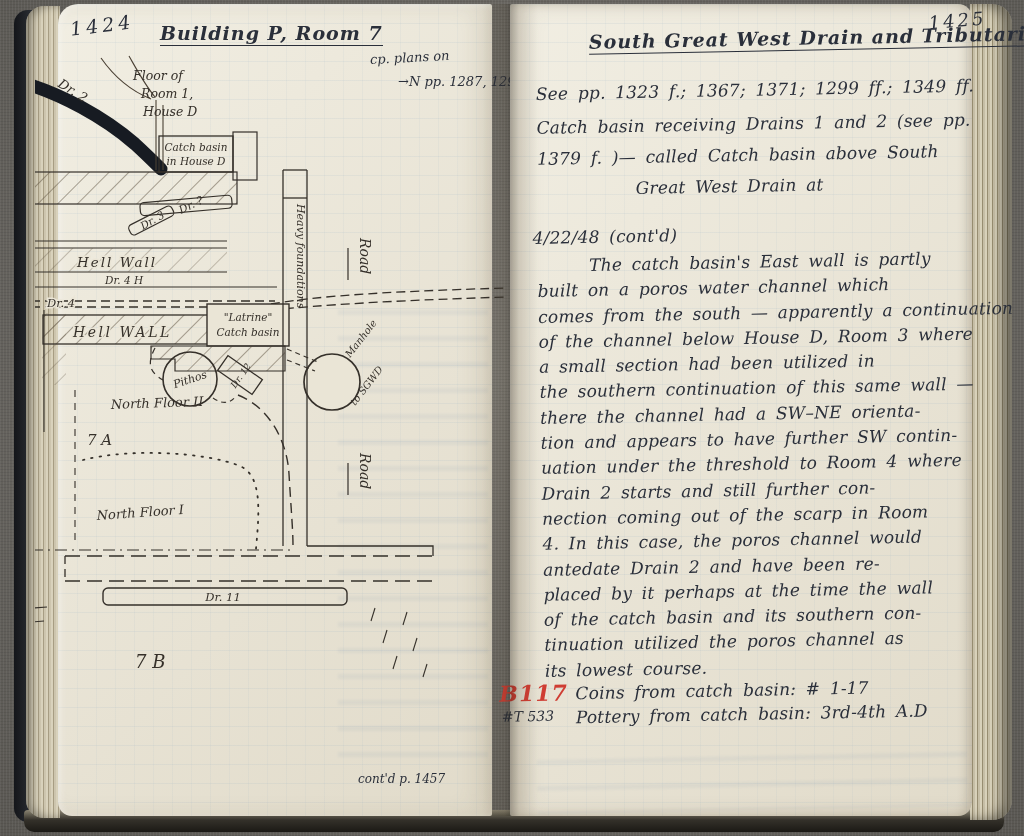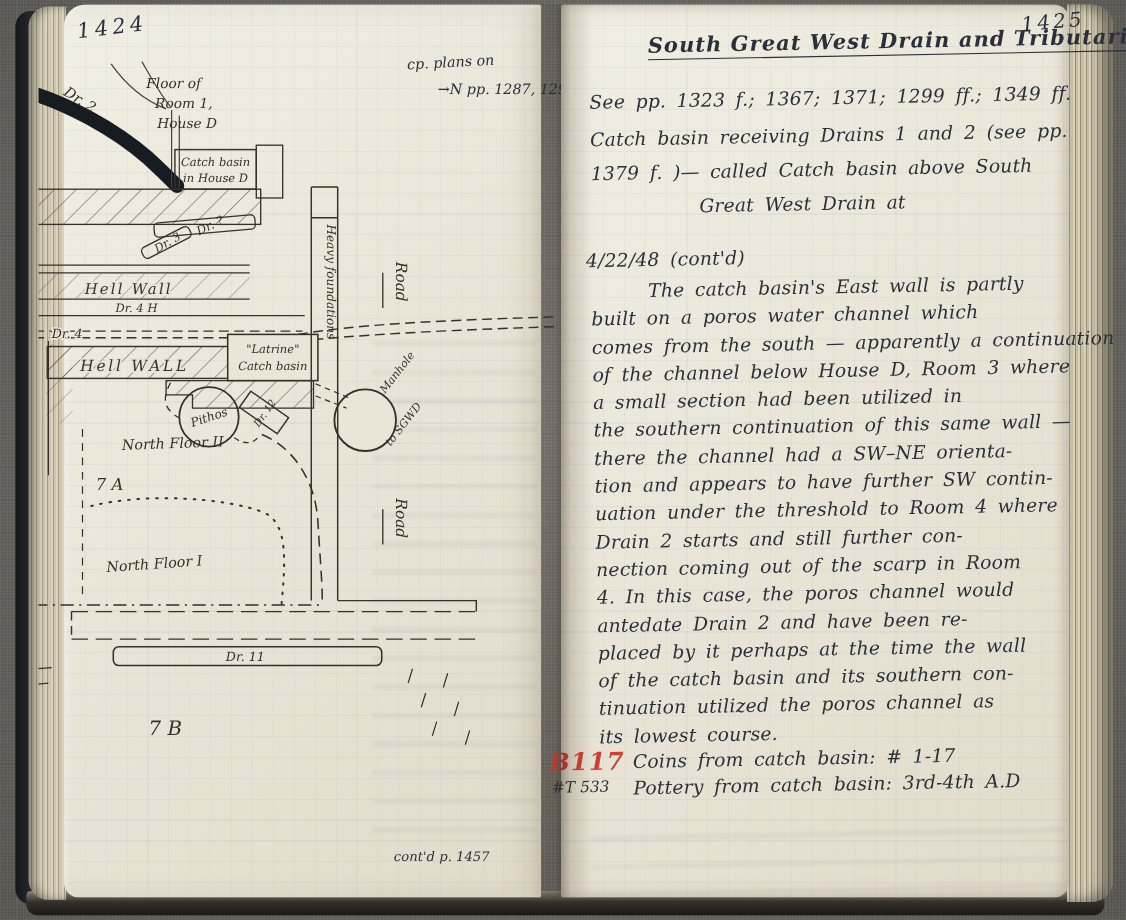--- a/index.html
+++ b/index.html
@@ -55,20 +55,21 @@
 <body>
 
 <div class="book">
   <div class="cover"></div>
   <div class="cover-bottom"></div>
   <div class="edge-left"></div>
   <div class="edge-right"></div>
 
   <div class="page page-left">
     <div class="hw pl-num" style="left:12px;top:10px;">1424</div>
+    <div class="hw pl-title" style="left:102px;top:18px;"><span class="underline">Building P, Room 7</span></div>
     <div class="hw small-note" style="left:312px;top:46px;transform:rotate(-3deg);">cp. plans on</div>
     <div class="hw small-note" style="left:300px;top:70px;margin-left:40px;">→N   pp. 1287, 1298</div>
     <div class="hw small-note" style="left:300px;top:768px;font-size:12px;">cont'd p. 1457</div>
     <div class="bleed" style="left:280px;top:290px;width:150px;height:480px;"></div>
   </div>
 
   <div class="page page-right">
     <div style="position:absolute;inset:0;transform:rotate(-1.1deg);">
       <div class="hw pr-num" style="left:426px;top:10px;">1425</div>
       <div class="hw pr-title" style="left:86px;top:24px;"><span class="underline">South Great West Drain and Tributaries</span></div>

